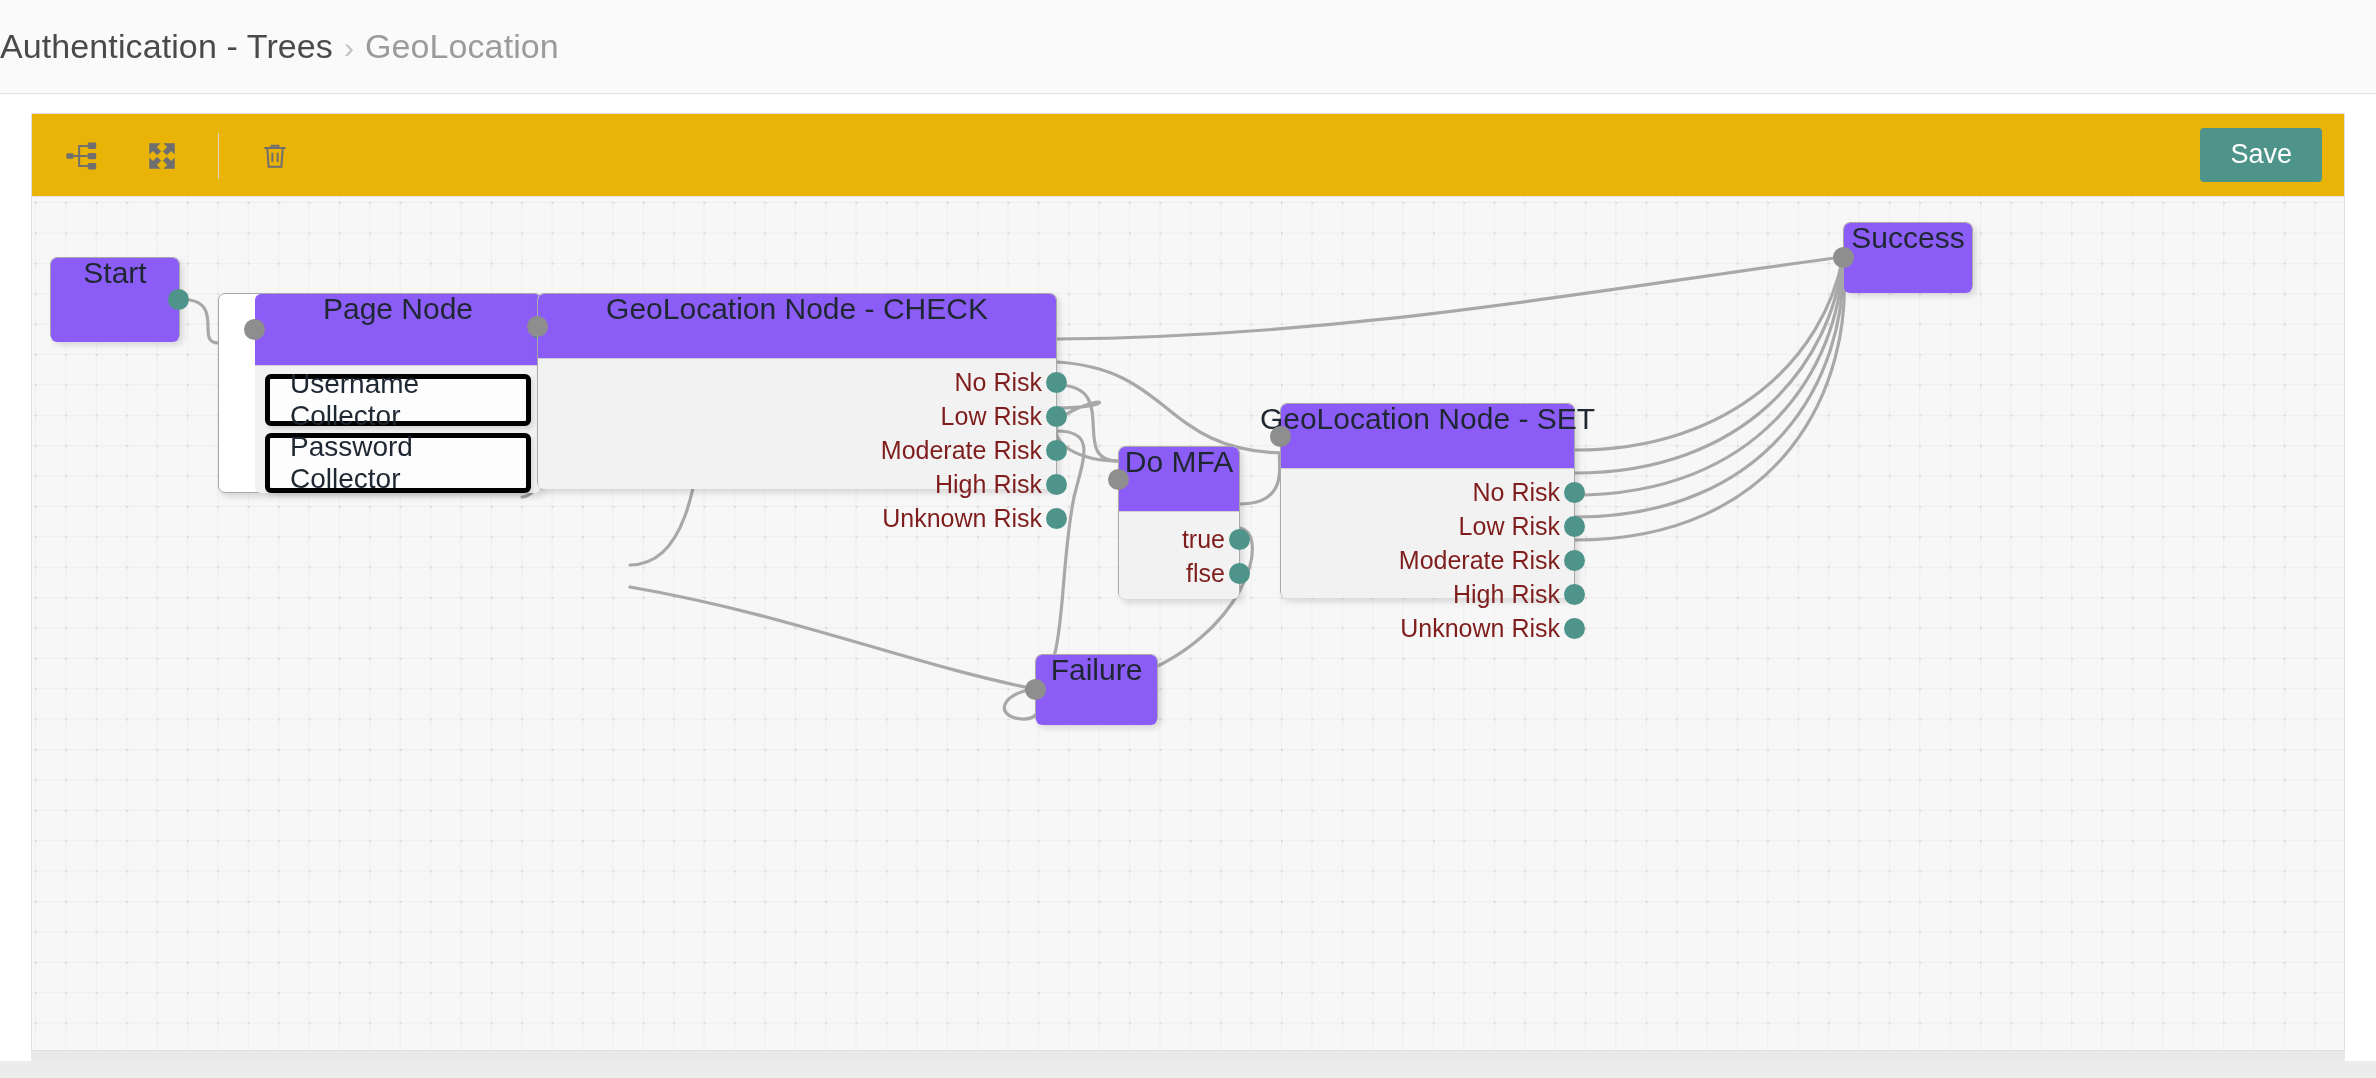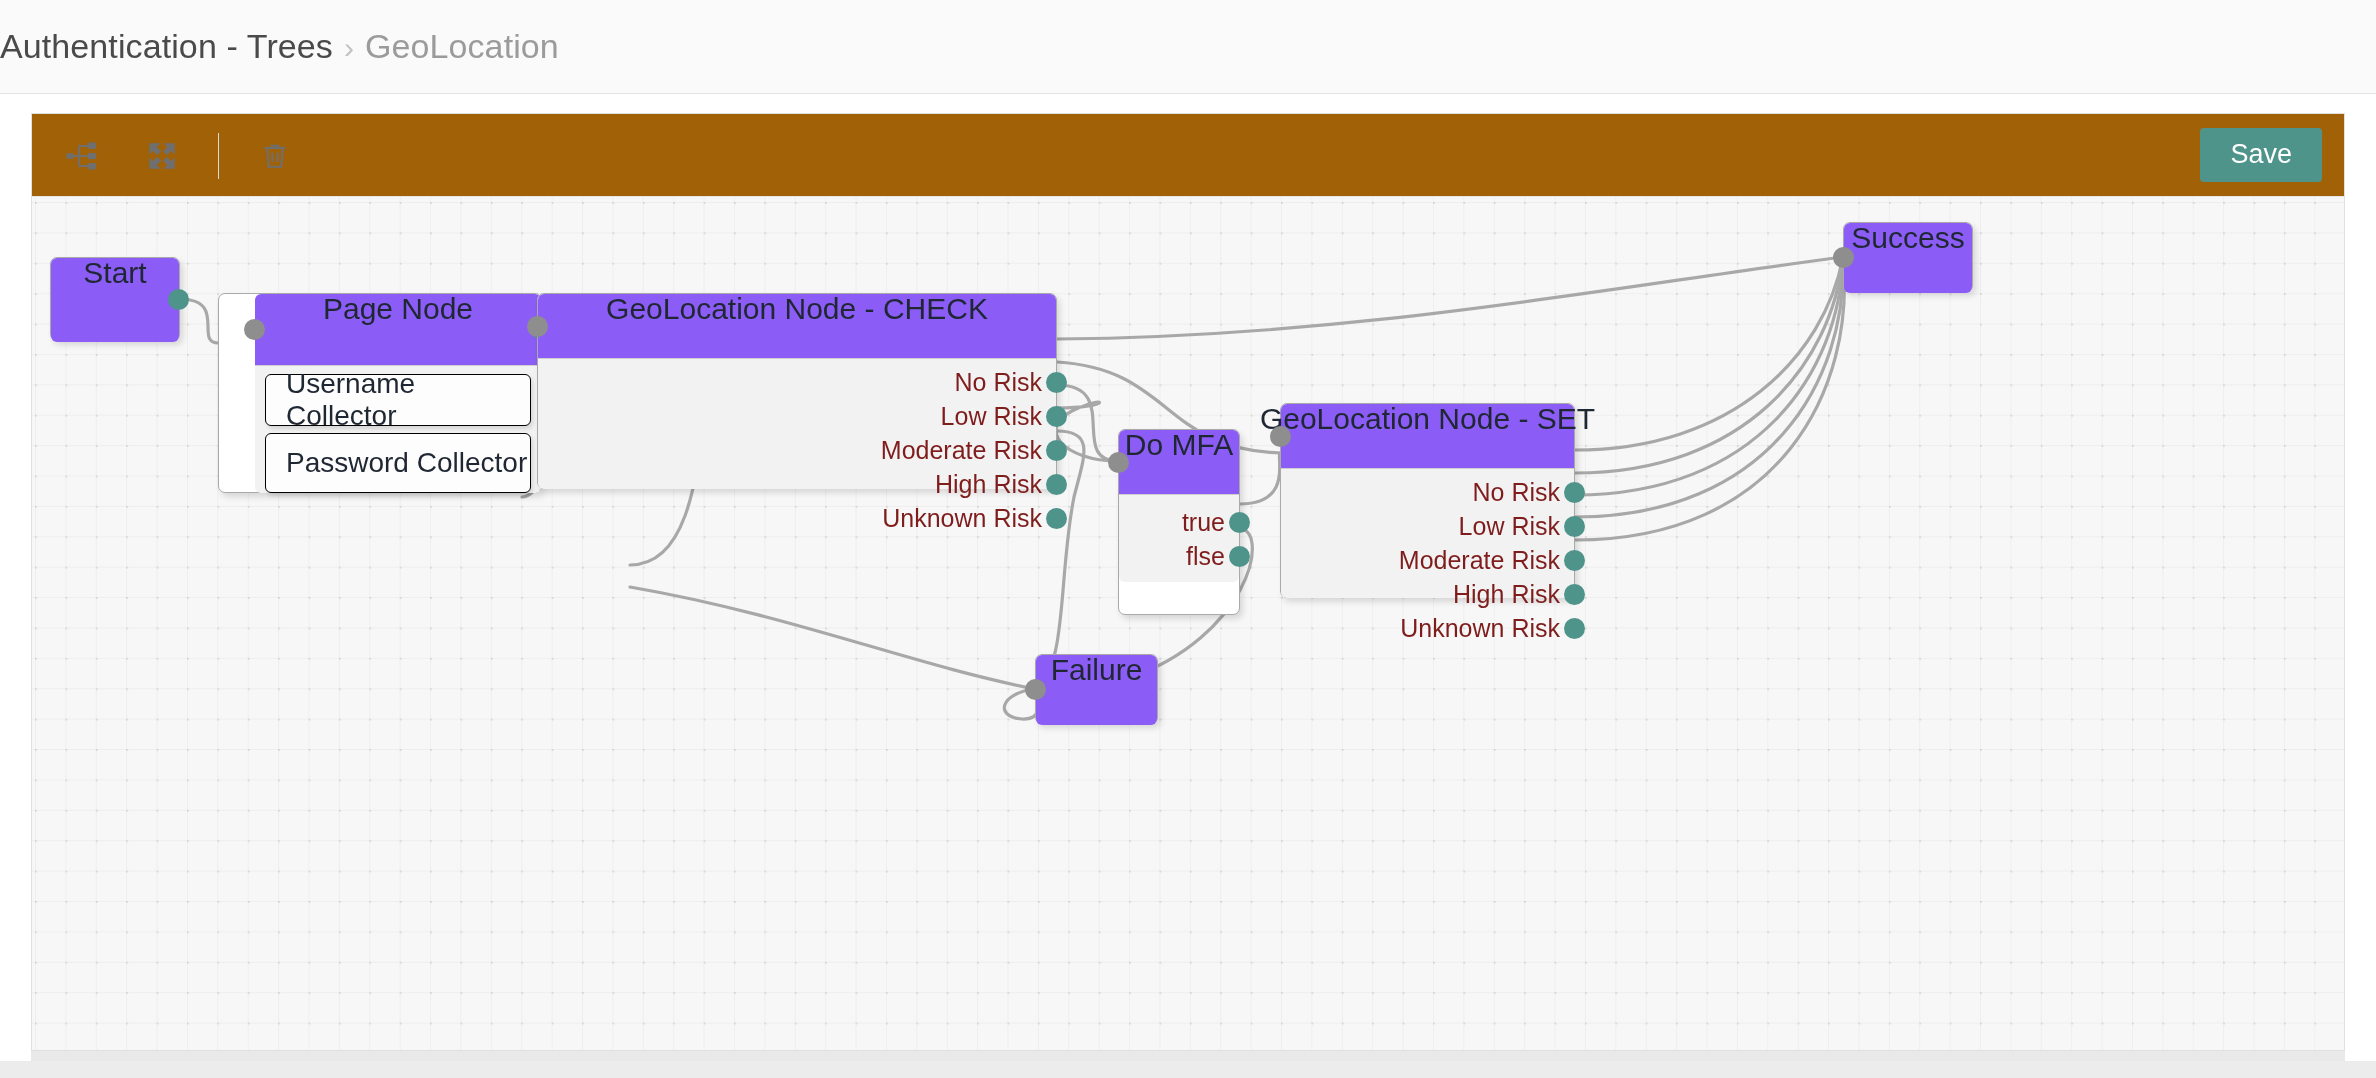--- a/index.html
+++ b/index.html
@@ -21,21 +21,21 @@
   .crumb-wrap { display: flex; align-items: baseline; }
   .crumb-root {
     font-size: 34px; color: #4a4a4a; letter-spacing: .1px;
   }
   .crumb-sep { font-size: 30px; color: #c3c3c3; margin: 0 11px; }
   .crumb-leaf { font-size: 34px; color: #9b9b9b; letter-spacing: .1px; }
 
   
   #toolbar {
     position: absolute; left: 31px; top: 113px; width: 2314px; height: 84px;
-    background: #a16207;
+    background: #eab308;
     border: 1px solid #e0e0e0;
     border-bottom: none;
     display: flex; align-items: center;
     box-sizing: border-box;
   }
   .tool-btn {
     width: 56px; height: 56px;
     display: flex; align-items: center; justify-content: center;
     cursor: pointer; color: #6f6f6f;
   }
@@ -113,21 +113,21 @@
     position: absolute;
     width: 21px; height: 21px; border-radius: 50%;
     cursor: crosshair;
   }
   .port-in { background: #8e8e8e; }
   .port-out { background: #4e948b; }
 
   
   .subcard {
     background: #fdfdfd;
-    border: 1px solid #000000;
+    border: 5px solid #000000;
     border-radius: 6px;
     box-shadow: 2px 3px 4px rgba(0,0,0,0.12);
     font-size: 28px; color: #1f2733;
     display: flex; align-items: center;
     padding-left: 20px;
     box-sizing: border-box;
     cursor: move;
   }
 
   
@@ -268,21 +268,21 @@
             <span class="port port-out" style="right:-11px; top:7px;"></span>
           </div>
           <div class="outcome">
             <span class="outcome-label">Unknown Risk</span>
             <span class="port port-out" style="right:-11px; top:7px;"></span>
           </div>
         </div>
       </div>
 
 
-      <div class="node" style="left:1086px; top:232px; width:122px; height:186px;">
+      <div class="node" style="left:1086px; top:249px; width:122px; height:153px;">
         <div class="node-header" style="height:64px; justify-content:center;">
           <span class="node-title">Do MFA</span>
           <span class="port port-in" style="left:-11px; top:22px;"></span>
         </div>
         <div class="node-body" style="height:88px; padding-top:10px;">
           <div class="outcome">
             <span class="outcome-label">true</span>
             <span class="port port-out" style="right:-11px; top:7px;"></span>
           </div>
           <div class="outcome">

